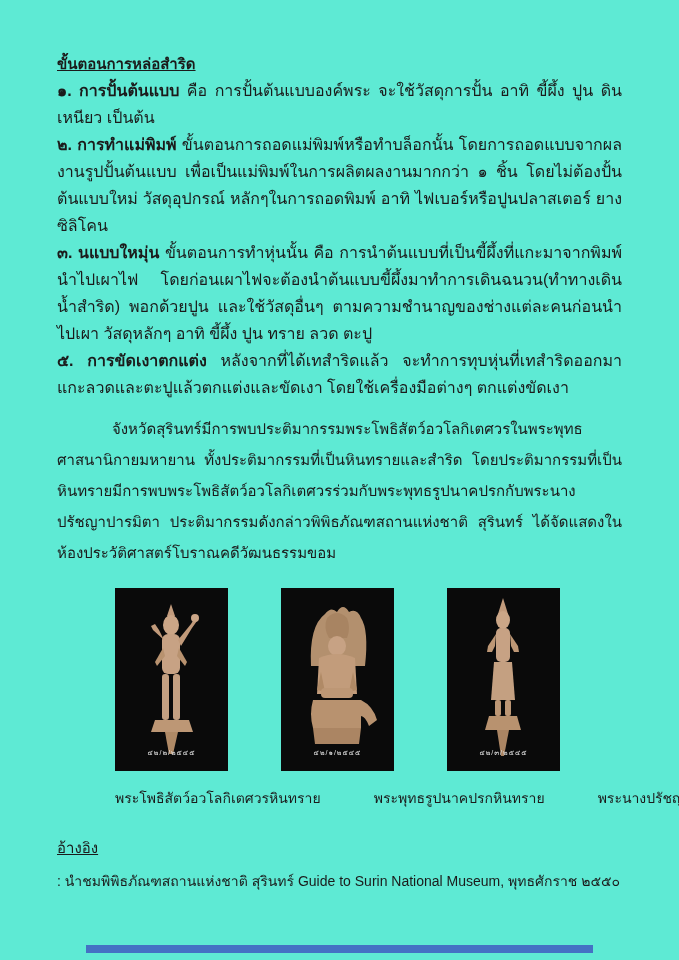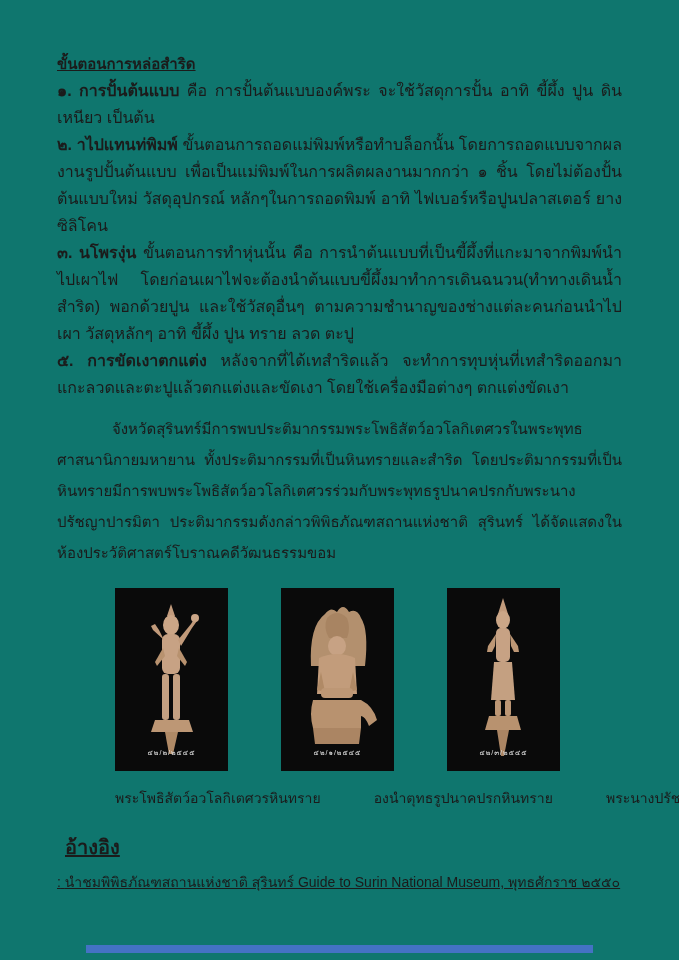--- a/index.html
+++ b/index.html
@@ -1,20 +1,20 @@
 <!DOCTYPE html>
 <html><head>
 <meta charset="utf-8">
 <style>
   html,body{margin:0;padding:0;}
   body{background:#ffffff;}
   .page{
     position:relative;
     width:679px;height:960px;
-    background:#0f766e;
+    background:#5eead4;
     font-family:"Liberation Sans","DejaVu Sans",sans-serif;
     color:#1b1b1b;
     overflow:hidden;
   }
   .content{
     position:absolute;
     left:57px;top:50px;
     width:565px;
   }
   .doc-heading{
@@ -72,30 +72,29 @@
     display:flex;
     justify-content:flex-end;
   }
   .caption-cell span{
     white-space:nowrap;
     font-size:14px;
     line-height:27px;
   }
   .refs{margin-top:22px;}
   .refs-heading{
-    font-size:20px;font-weight:bold;
+    font-size:15px;font-weight:normal;
     text-decoration:underline;
     line-height:27px;
-    margin:8px;
+    margin:0;
   }
   .ref-line{
     margin:7px 0 13px 0;
     font-size:14px;
     line-height:27px;
-    text-decoration:underline;
   }
   .footer-bar{
     position:absolute;
     left:86px;bottom:7px;
     width:507px;height:8px;
     background:#4472c4;
   }
 </style>
 </head>
 <body>
@@ -106,27 +105,27 @@
     <p class="doc-heading">ขั้นตอนการหล่อสำริด</p>
 
     <p class="step">
       <b>๑.</b>
       <b>การปั้นต้นแบบ</b>
       <span>คือ การปั้นต้นแบบองค์พระ จะใช้วัสดุการปั้น อาทิ ขี้ผึ้ง ปูน ดินเหนียว เป็นต้น</span>
     </p>
 
     <p class="step">
       <b>๒.</b>
-      <b>าไปแทนท่พิมพ์</b>
+      <b>การทำแม่พิมพ์</b>
       <span>ขั้นตอนการถอดแม่พิมพ์หรือทำบล็อกนั้น โดยการถอดแบบจากผลงานรูปปั้นต้นแบบ เพื่อเป็นแม่พิมพ์ในการผลิตผลงานมากกว่า ๑ ชิ้น โดยไม่ต้องปั้นต้นแบบใหม่ วัสดุอุปกรณ์ หลักๆในการถอดพิมพ์ อาทิ ไฟเบอร์หรือปูนปลาสเตอร์ ยางซิลิโคน</span>
     </p>
 
     <p class="step">
       <b>๓.</b>
-      <b>นโพรงุ่น</b>
+      <b>นแบบใหมุ่น</b>
       <span>ขั้นตอนการทำหุ่นนั้น คือ การนำต้นแบบที่เป็นขี้ผึ้งที่แกะมาจากพิมพ์นำไปเผาไฟ โดยก่อนเผาไฟจะต้องนำต้นแบบขี้ผึ้งมาทำการเดินฉนวน(ทำทางเดินน้ำสำริด) พอกด้วยปูน และใช้วัสดุอื่นๆ ตามความชำนาญของช่างแต่ละคนก่อนนำไปเผา วัสดุหลักๆ อาทิ ขี้ผึ้ง ปูน ทราย ลวด ตะปู</span>
     </p>
 
 
     <p class="step">
       <b>๕.</b>
       <b>การขัดเงาตกแต่ง</b>
       <span>หลังจากที่ได้เทสำริดแล้ว จะทำการทุบหุ่นที่เทสำริดออกมา แกะลวดและตะปูแล้วตกแต่งและขัดเงา โดยใช้เครื่องมือต่างๆ ตกแต่งขัดเงา</span>
     </p>
 
@@ -189,21 +188,21 @@
         <div class="acc-label">๔๒/๓/๒๕๔๕</div>
       </div>
 
     </div>
 
     <div class="captions-row">
       <div class="caption-cell">
         <span>พระโพธิสัตว์อวโลกิเตศวรหินทราย</span>
       </div>
       <div class="caption-cell">
-        <span>องนำตุทธรูปนาคปรกหินทราย</span>
+        <span>พระพุทธรูปนาคปรกหินทราย</span>
       </div>
       <div class="caption-cell">
         <span>พระนางปรัชญาปารมิตาหินทราย</span>
       </div>
     </div>
 
     <div class="refs">
       <p class="refs-heading">อ้างอิง</p>
 
       <p class="ref-line">

